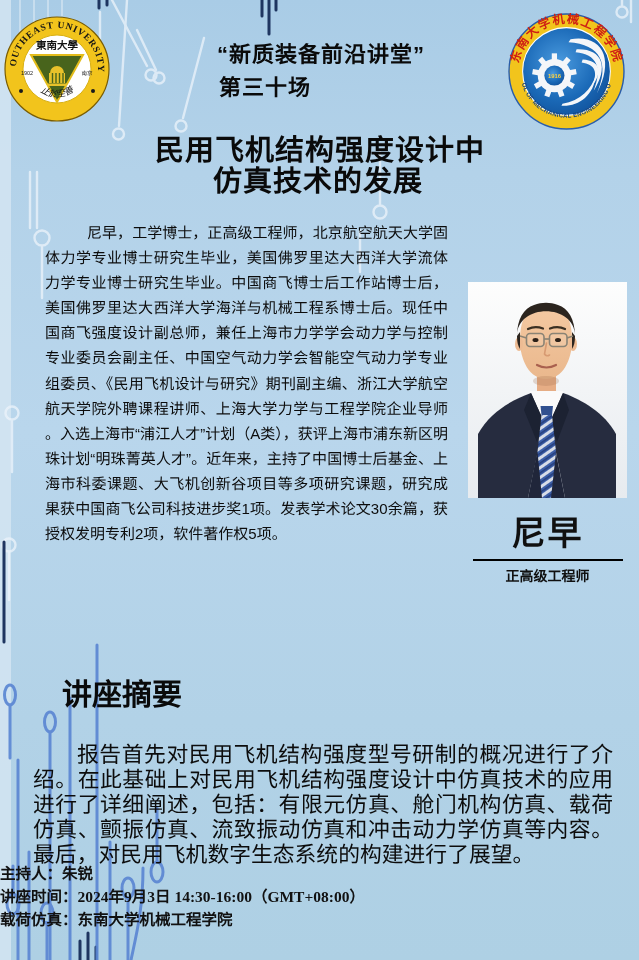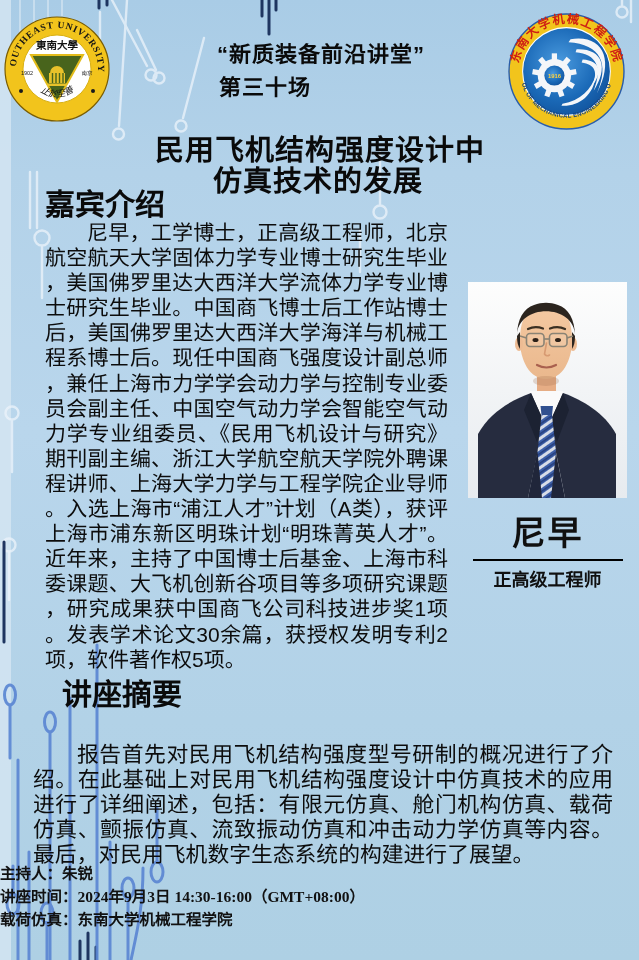--- a/index.html
+++ b/index.html
@@ -8,30 +8,30 @@
     background:linear-gradient(180deg,#a9cce6 0%,#b3d2e9 18%,#b9d6ec 45%,#b2d2e7 75%,#aed0e4 100%);
     font-family:"Liberation Sans","DejaVu Sans",sans-serif;color:#101010;
   }
   .deco{position:absolute;left:0;top:0;z-index:0;}
   .title-line{position:absolute;transform:translateX(-50%);white-space:nowrap;
     font-weight:800;color:#0a0a0a;z-index:1;}
   .series{font-size:22px;letter-spacing:1px;}
   .subtitle{font-size:29px;letter-spacing:1px;}
   .section-heading{position:absolute;font-size:30px;font-weight:800;color:#0a0a0a;z-index:1;white-space:nowrap;}
   .para{
-    position:absolute;z-index:1;font-size:21px;line-height:25.1px;color:#0c0c0c;
+    position:absolute;z-index:1;font-size:15px;line-height:25.1px;color:#0c0c0c;
     text-align:justify;text-justify:inter-character;line-break:anywhere;overflow-wrap:anywhere;
   }
   .para.bio{left:45px;top:220px;width:403px;text-indent:42px;}
   .para.abstract{left:33px;top:742px;width:580px;font-size:21.8px;text-indent:44px;}
   .photo{position:absolute;left:468px;top:282px;width:159px;height:216px;z-index:1;}
   .speaker-caption{position:absolute;left:468px;top:506px;width:159px;text-align:center;z-index:1;}
   .speaker-name{font-size:34px;font-weight:800;letter-spacing:2px;}
   .speaker-divider{border:0;border-top:2.5px solid #000;width:150px;margin:4px auto 4px auto;}
-  .speaker-title{font-size:18px;font-weight:800;}
+  .speaker-title{font-size:14px;font-weight:800;}
   .footer{position:absolute;left:0;top:855px;width:532px;text-align:left;z-index:1;
     font-family:"Liberation Serif","DejaVu Serif",serif;font-weight:600;color:#111;margin-top:9px;}
   .footer .fline{font-size:15.5px;line-height:20px;margin-bottom:3px;white-space:nowrap;}
   .logo{position:absolute;z-index:2;}
   .logo.seu{left:4px;top:16px;width:106px;height:106px;}
   .logo.sme{left:508px;top:13px;width:117px;height:117px;}
 </style>
 </head>
 <body>
 
@@ -177,21 +177,20 @@
         <text x="46" y="64.5" font-size="5.8" font-weight="bold" text-anchor="middle" fill="#ffd23e">1916</text>
       </g>
     </svg>
   </div>
 
   <div class="title-line series" style="left:321px;top:36px;">“新质装备前沿讲堂”</div>
   <div class="title-line series" style="left:265px;top:69px;font-family:Liberation Serif, serif;">第三十场</div>
   <div class="title-line subtitle" style="left:320px;top:126px;">民用飞机结构强度设计中</div>
   <div class="title-line subtitle" style="left:318px;top:157px;">仿真技术的发展</div>
 
-  <div class="section-heading" style="left:45px;top:180px;">嘉宾介绍</div>
   <div class="para bio">尼早，工学博士，正高级工程师，北京航空航天大学固体力学专业博士研究生毕业，美国佛罗里达大西洋大学流体力学专业博士研究生毕业。中国商飞博士后工作站博士后，美国佛罗里达大西洋大学海洋与机械工程系博士后。现任中国商飞强度设计副总师，兼任上海市力学学会动力学与控制专业委员会副主任、中国空气动力学会智能空气动力学专业组委员、《民用飞机设计与研究》期刊副主编、浙江大学航空航天学院外聘课程讲师、上海大学力学与工程学院企业导师。入选上海市“浦江人才”计划（A类），获评上海市浦东新区明珠计划“明珠菁英人才”。近年来，主持了中国博士后基金、上海市科委课题、大飞机创新谷项目等多项研究课题，研究成果获中国商飞公司科技进步奖1项。发表学术论文30余篇，获授权发明专利2项，软件著作权5项。</div>
 
   <div class="photo">
     <svg width="159" height="216" viewBox="0 0 159 216">
       <defs>
         <linearGradient id="photoBg" x1="0" y1="0" x2="0" y2="1">
           <stop offset="0%" stop-color="#fdfdfd"></stop>
           <stop offset="100%" stop-color="#e7ebef"></stop>
         </linearGradient>
         <linearGradient id="faceSkin" x1="0" y1="0" x2="0" y2="1">

